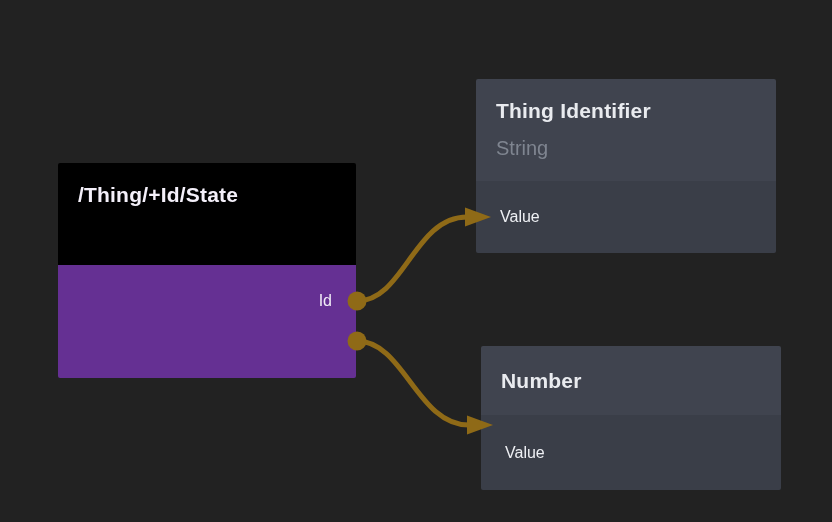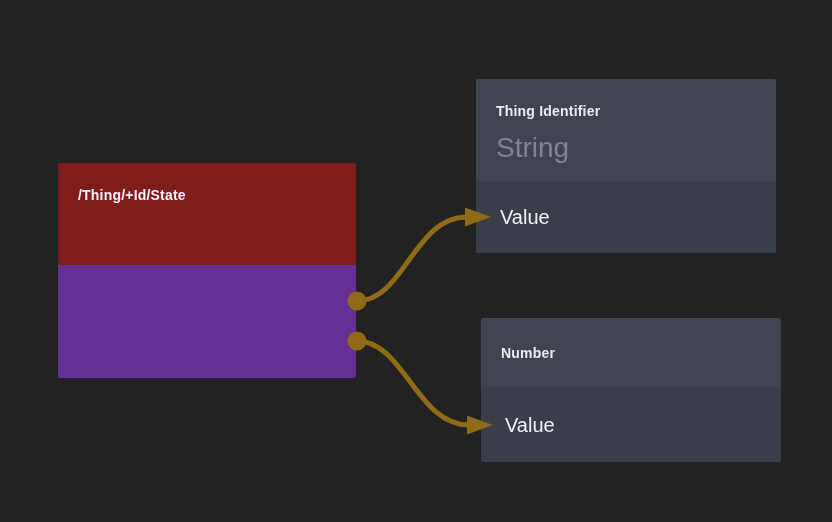--- a/index.html
+++ b/index.html
@@ -23,78 +23,81 @@
   .node{
     position:absolute;
     border-radius:2px;
     z-index:1;
   }
   .node-header{
     box-sizing:border-box;
     padding:14px 20px 0 20px;
   }
   .node-title{
-    font-size:14px;
+    font-size:21px;
     font-weight:600;
     line-height:36px;
     letter-spacing:0.2px;
     white-space:nowrap;
   }
   .node-subtitle{
-    font-size:28px;
+    font-size:20px;
     font-weight:400;
     line-height:38px;
     white-space:nowrap;
   }
   .node-body{
     box-sizing:border-box;
   }
   .port-row{
     height:40px;
     line-height:40px;
     padding:0 24px;
-    font-size:20px;
+    font-size:16px;
     white-space:nowrap;
   }
   .port-row.out{ text-align:right; }
   .port-row.in{ text-align:left; }
 
   
   .node-message{ left:58px; top:163px; width:298px; height:215px; }
-  .node-message .node-header{ height:102px; background:#7f1d1d; border-radius:2px 2px 0 0; }
+  .node-message .node-header{ height:102px; background:#000000; border-radius:2px 2px 0 0; }
   .node-message .node-body{ height:113px; background:#653093; border-radius:0 0 2px 2px; padding-top:16px; }
   .node-message .node-title{ color:#f4f0fa; }
   .node-message .node-subtitle{ color:#b3a0cf; }
   .node-message .port-row{ color:#f1edf7; }
 
   
   .node-dark .node-header{ background:#40444f; border-radius:2px 2px 0 0; }
   .node-dark .node-body{ background:#3a3e48; border-radius:0 0 2px 2px; }
   .node-dark .node-title{ color:#e9ebef; }
   .node-dark .node-subtitle{ color:#7f8590; }
   .node-dark .port-row{ color:#eef0f4; }
 
   .node-thing-identifier{ left:476px; top:79px; width:300px; height:174px; }
   .node-thing-identifier .node-header{ height:102px; }
   .node-thing-identifier .node-body{ height:72px; padding-top:16px; }
 
   .node-number{ left:481px; top:318px; width:300px; height:144px; }
-  .node-number .node-header{ height:69px; padding-top:0; display:flex; align-items:center; }
+  .node-number .node-header{ height:69px; padding-top:0; display:flex; align-items:center;margin-top:28px; }
   .node-number .node-body{ height:75px; padding-top:18px; }
 </style>
 </head>
 <body>
 
 <div class="canvas">
 
   <div class="node node-message">
     <div class="node-header">
       <div class="node-title">/Thing/+Id/State</div>
     </div>
     <div class="node-body">
+      <div class="port-row out">
+        <span>Id</span>
+      </div>
     </div>
   </div>
 
   <div class="node node-dark node-thing-identifier">
     <div class="node-header">
       <div class="node-title">Thing Identifier</div>
       <div class="node-subtitle">String</div>
     </div>
     <div class="node-body">
       <div class="port-row in">

